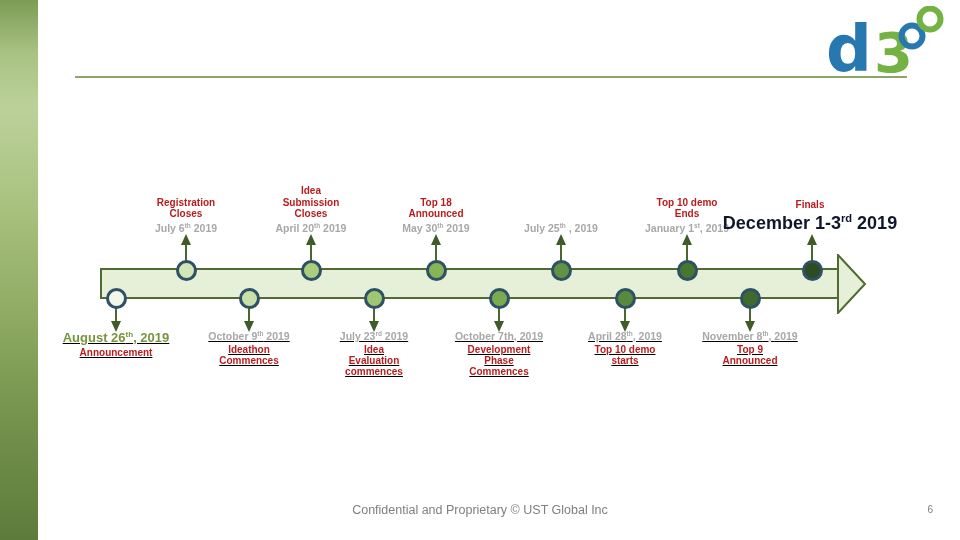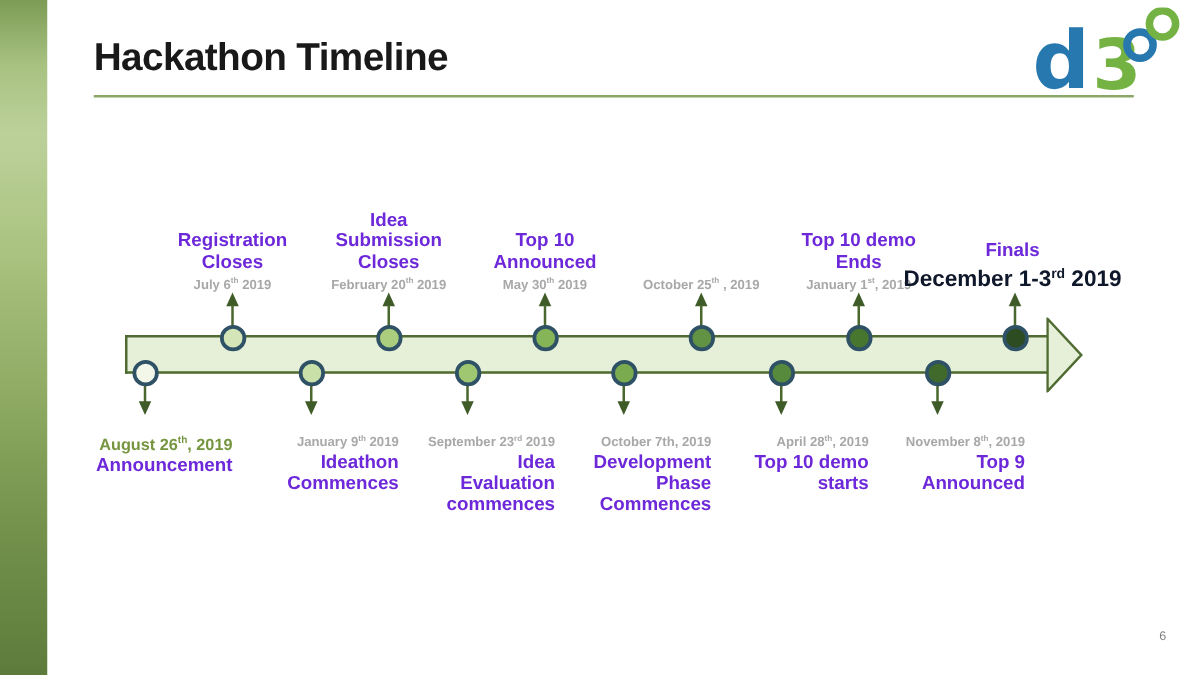--- a/index.html
+++ b/index.html
@@ -41,23 +41,23 @@
     border:3px solid #2f5166;box-sizing:border-box;z-index:3;background:#cfe3b4;
   }
   .node.top{top:260px;}
   .node.bottom{top:288px;}
   
   .tcol{
     position:absolute;top:158px;height:76px;width:140px;
     display:flex;flex-direction:column;justify-content:flex-end;align-items:center;
     text-align:center;
   }
-  .bcol{position:absolute;top:348px;width:140px;text-align:right;}
+  .bcol{position:absolute;top:330px;width:140px;text-align:center;text-decoration:underline;}
   .m-title{
-    font-weight:bold;font-size:15px;color:#6d28d9;line-height:1.12;white-space:pre-line;
+    font-weight:bold;font-size:10px;color:#b91c1c;line-height:1.12;white-space:pre-line;
   }
   .bcol .m-title{margin-top:2px;}
   .m-date{font-size:10.5px;font-weight:bold;color:#a8a8a8;margin-top:3px;white-space:nowrap;}
   .bcol .m-date{margin-top:0;}
   .m-date sup{font-size:0.62em;line-height:0;}
   .m-date.green{color:#0f172a;font-size:18px;}
   .m-date.green-lg{color:#76953f;font-size:13px;}
   .wide{width:176px;align-items:center;}
   
   .footer{
@@ -66,21 +66,20 @@
   }
   .page-num{position:absolute;right:27px;top:504px;font-size:10px;color:#7f7f7f;}
 </style>
 </head>
 <body>
 
 <div class="slide">
 
   <div class="left-strip"></div>
 
-  <div class="page-title">Hackathon Timeline</div>
   <div class="title-rule"></div>
 
   <div class="logo">
     <span class="logo-d">d</span>
     <span class="logo-3">3</span>
     <svg class="logo-mark" width="54" height="46" viewBox="0 0 54 46">
       <circle cx="16" cy="30" r="10.5" fill="none" stroke="#2878b0" stroke-width="6"></circle>
       <circle cx="34" cy="13" r="10.5" fill="none" stroke="#74b343" stroke-width="6"></circle>
     </svg>
   </div>
@@ -140,51 +139,51 @@
 
   <div class="tcol" style="left:116px">
     <div class="m-title">Registration
 Closes</div>
     <div class="m-date"><span>July 6</span><sup>th</sup><span> 2019</span></div>
   </div>
   <div class="tcol" style="left:241px">
     <div class="m-title">Idea
 Submission
 Closes</div>
-    <div class="m-date"><span>February 20</span><sup>th</sup><span> 2019</span></div>
+    <div class="m-date"><span>April 20</span><sup>th</sup><span> 2019</span></div>
   </div>
   <div class="tcol" style="left:366px">
-    <div class="m-title">Top 10
+    <div class="m-title">Top 18
 Announced</div>
     <div class="m-date"><span>May 30</span><sup>th</sup><span> 2019</span></div>
   </div>
   <div class="tcol" style="left:491px">
-    <div class="m-date"><span>October 25</span><sup>th</sup><span> , 2019</span></div>
+    <div class="m-date"><span>July 25</span><sup>th</sup><span> , 2019</span></div>
   </div>
   <div class="tcol" style="left:617px">
     <div class="m-title">Top 10 demo
 Ends</div>
     <div class="m-date"><span>January 1</span><sup>st</sup><span>, 2019</span></div>
   </div>
   <div class="tcol wide" style="left:722px">
     <div class="m-title">Finals</div>
     <div class="m-date green"><span>December 1-3</span><sup>rd</sup><span> 2019</span></div>
   </div>
 
   <div class="bcol" style="left:46px">
     <div class="m-date green-lg"><span>August 26</span><sup>th</sup><span>, 2019</span></div>
     <div class="m-title">Announcement</div>
   </div>
   <div class="bcol" style="left:179px">
-    <div class="m-date"><span>January 9</span><sup>th</sup><span> 2019</span></div>
+    <div class="m-date"><span>October 9</span><sup>th</sup><span> 2019</span></div>
     <div class="m-title">Ideathon
 Commences</div>
   </div>
   <div class="bcol" style="left:304px">
-    <div class="m-date"><span>September 23</span><sup>rd</sup><span> 2019</span></div>
+    <div class="m-date"><span>July 23</span><sup>rd</sup><span> 2019</span></div>
     <div class="m-title">Idea
 Evaluation
 commences</div>
   </div>
   <div class="bcol" style="left:429px">
     <div class="m-date"><span>October 7th, 2019</span><sup></sup><span></span></div>
     <div class="m-title">Development
 Phase
 Commences</div>
   </div>
@@ -192,15 +191,16 @@
     <div class="m-date"><span>April 28</span><sup>th</sup><span>, 2019</span></div>
     <div class="m-title">Top 10 demo
 starts</div>
   </div>
   <div class="bcol" style="left:680px">
     <div class="m-date"><span>November 8</span><sup>th</sup><span>, 2019</span></div>
     <div class="m-title">Top 9
 Announced</div>
   </div>
 
+  <div class="footer">Confidential and Proprietary © UST Global Inc</div>
   <div class="page-num">6</div>
 
 </div>
 
 </body></html>

